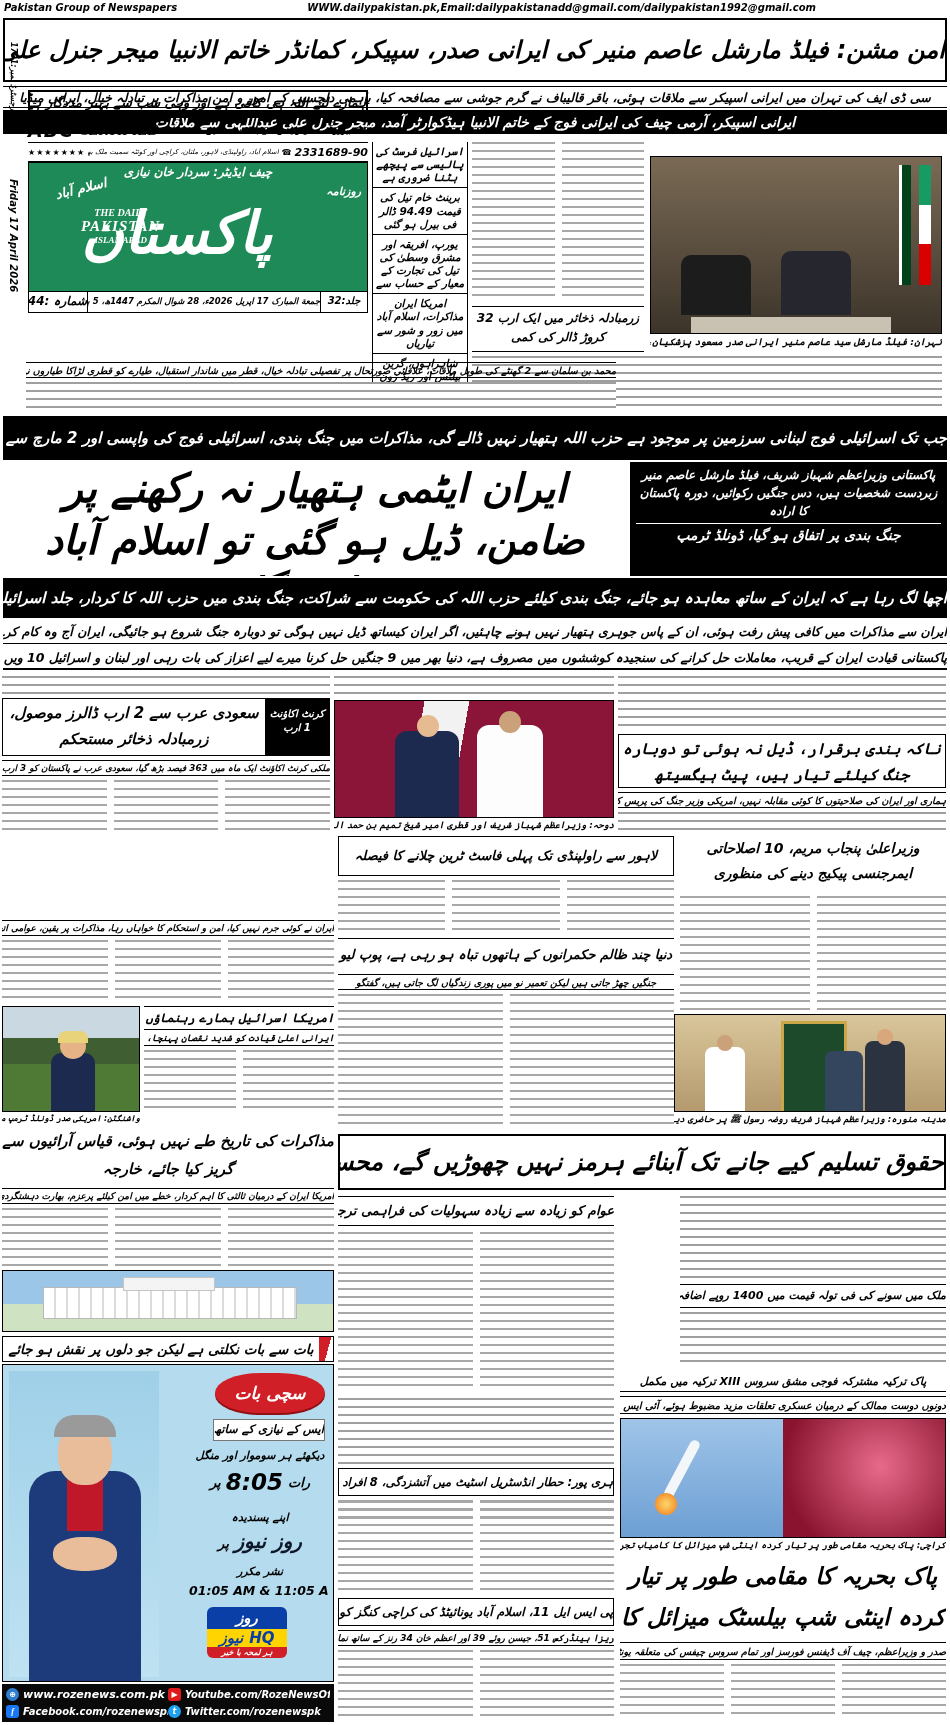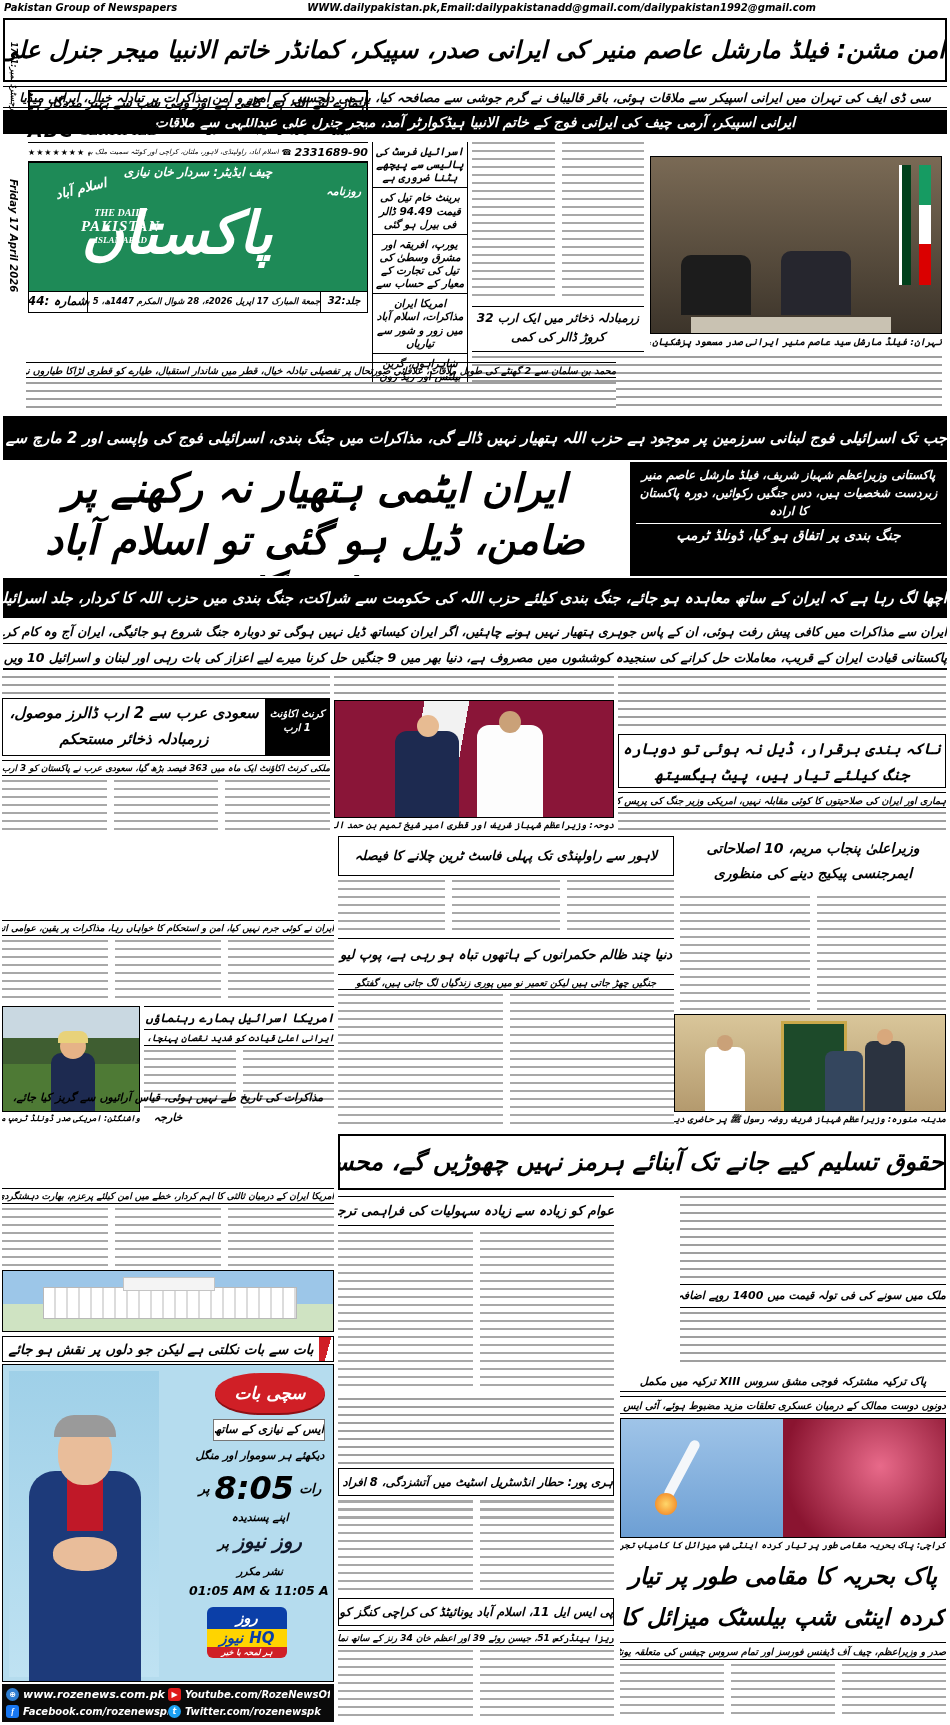--- a/index.html
+++ b/index.html
@@ -185,21 +185,21 @@
       <div></div>
     </div>
   <div class="abs photo" style="left:2px;top:1006px;width:138px;height:106px;background:linear-gradient(#c9d8e1 0 30%,#3f5e31 30% 55%,#4e7a35 55%);">
     <div class="g" style="left:48px;bottom:0;width:44px;height:58px;background:#1d2a50;border-radius:10px 10px 0 0;"></div>
     <div class="g" style="left:57px;bottom:52px;width:26px;height:26px;background:#e6b387;border-radius:50%;"></div>
     <div class="g" style="left:55px;bottom:68px;width:30px;height:12px;background:#e8d27a;border-radius:8px 8px 0 0;"></div>
   </div>
   <div class="abs cap" style="left:2px;top:1114px;width:138px;height:13px;font-size:8px;">واشنگٹن: امریکی صدر ڈونلڈ ٹرمپ میڈیا سے گفتگو کر رہے ہیں</div>
 
   <div class="abs bx hd nw" style="left:338px;top:1134px;width:608px;height:56px;font-size:24px;line-height:52px;">حقوق تسلیم کیے جانے تک آبنائے ہرمز نہیں چھوڑیں گے، محسن رضائی</div>
-  <div class="abs hd" style="left:2px;top:1088px;width:332px;height:58px;font-size:11px;line-height:1.85;">مذاکرات کی تاریخ طے نہیں ہوئی، قیاس آرائیوں سے گریز کیا جائے، خارجہ</div>
+  <div class="abs hd" style="left:2px;top:1128px;width:332px;height:58px;font-size:15px;line-height:1.85;">مذاکرات کی تاریخ طے نہیں ہوئی، قیاس آرائیوں سے گریز کیا جائے، خارجہ</div>
   <div class="abs hd nw by" style="left:2px;top:1188px;width:332px;height:16px;font-size:9px;line-height:15px;">امریکا ایران کے درمیان ثالثی کا اہم کردار، خطے میں امن کیلئے پرعزم، بھارت دہشتگردی کے واقعات میں ملوث</div>
 
   <div class="abs tcols" style="left:2px;top:1208px;width:332px;height:60px;">
       <div></div>
       <div></div>
       <div></div>
     </div>
   <div class="abs photo" style="left:2px;top:1270px;width:332px;height:62px;background:linear-gradient(#9cc6e8 0 55%,#cfe3c2 55%);">
     <div class="g" style="left:40px;top:16px;width:252px;height:30px;background:repeating-linear-gradient(90deg,#ffffff 0 10px,#dcdcdc 10px 12px);border:1px solid #b9b9b9;"></div>
     <div class="g" style="left:120px;top:6px;width:90px;height:12px;background:#f4f4f4;border:1px solid #c4c4c4;"></div>
@@ -216,21 +216,21 @@
       <div class="g" style="left:58px;bottom:150px;width:36px;height:70px;background:#c01828;"></div>
       <div class="g" style="left:49px;bottom:196px;width:54px;height:62px;background:#e9bd9a;border-radius:45%;"></div>
       <div class="g" style="left:45px;bottom:244px;width:62px;height:22px;background:#9a9a9a;border-radius:20px 20px 0 0;"></div>
       <div class="g" style="left:44px;bottom:110px;width:64px;height:34px;background:#e9bd9a;border-radius:45%;"></div>
     </div>
     <div class="g" style="right:8px;top:8px;width:110px;height:40px;background:#d01f26;border-radius:50% / 60%;color:#fff;font-weight:bold;font-size:17px;display:flex;align-items:center;justify-content:center;box-shadow:0 2px 0 #8e0f14;">سچی بات</div>
     <div class="g hd nw" style="right:8px;top:54px;width:110px;height:20px;background:#fff;border:1px solid #777;font-size:11.5px;line-height:18px;">ایس کے نیازی کے ساتھ</div>
     <div class="g hd nw" style="right:8px;top:84px;width:130px;font-size:11px;">دیکھئے ہر سوموار اور منگل</div>
     <div class="g" style="right:8px;top:104px;width:130px;display:flex;align-items:center;justify-content:center;gap:5px;font-weight:bold;">
       <span style="font-size:13px;">رات</span>
-      <span style="font-size:32px;direction:ltr;">8:05</span>
+      <span style="font-size:23px;direction:ltr;">8:05</span>
       <span style="font-size:13px;">پر</span>
     </div>
     <div class="g hd nw" style="right:8px;top:146px;width:130px;font-size:11px;">اپنے پسندیدہ</div>
     <div class="g" style="right:8px;top:164px;width:130px;text-align:center;font-weight:bold;">
       <span style="font-size:20px;color:#0f172a;">روز نیوز</span>
       <span style="font-size:13px;">پر</span>
     </div>
     <div class="g hd nw" style="right:8px;top:200px;width:130px;font-size:11px;">نشر مکرر</div>
     <div class="g hd nw" style="right:4px;top:218px;width:140px;font-size:12.5px;direction:ltr;">01:05 AM &amp; 11:05 AM</div>
     <div class="g" style="right:46px;top:242px;width:80px;height:66px;">

